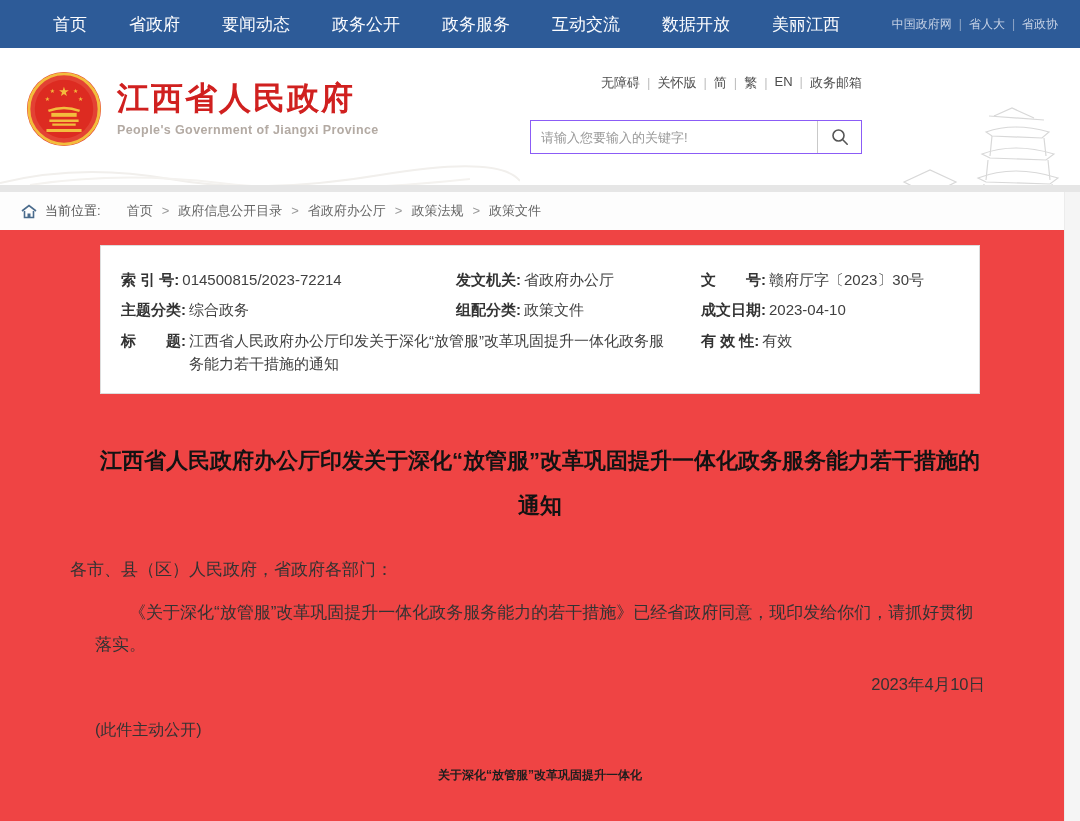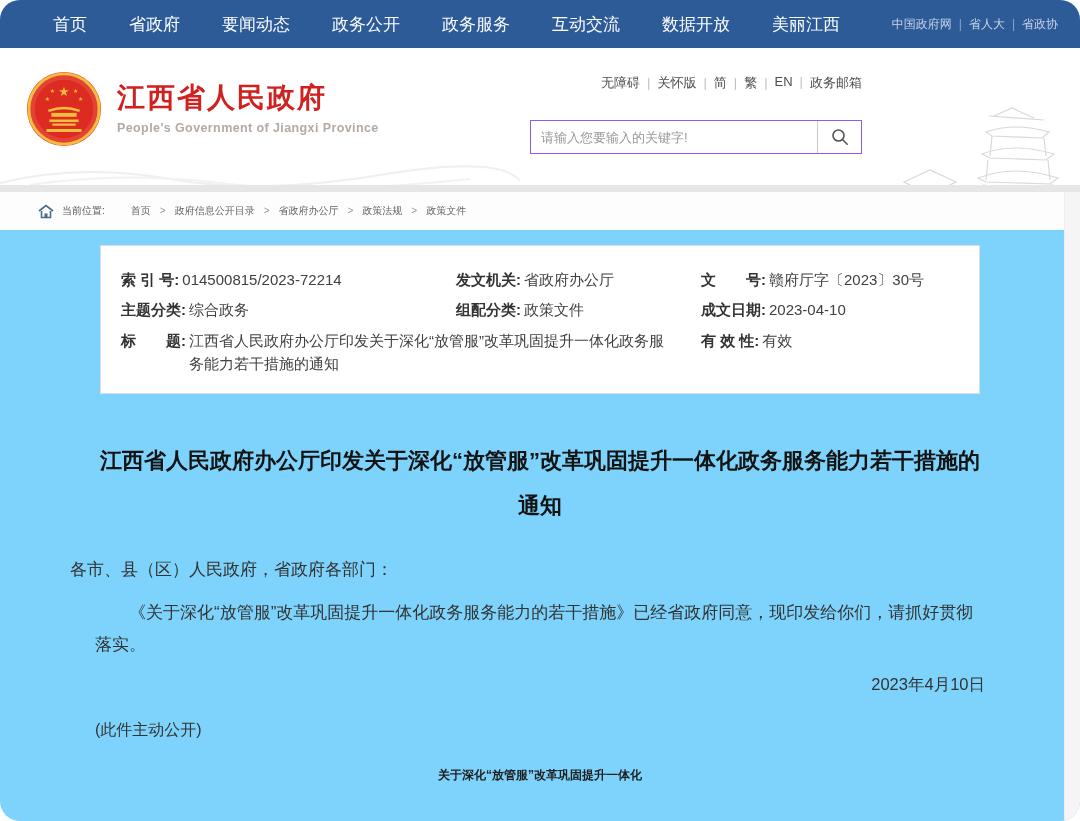--- a/index.html
+++ b/index.html
@@ -1,50 +1,50 @@
 <!DOCTYPE html>
 <html><head>
 <meta charset="utf-8">
 <style>
   html,body{margin:0;padding:0;}
   body{font-family:"Liberation Sans","DejaVu Sans",sans-serif;background:#ffffff;}
-  .page{width:1080px;height:821px;overflow:hidden;position:relative;background:#7dd3fc;border-radius:20px;}
+  .page{width:1080px;height:821px;overflow:hidden;position:relative;background:#ef4444;}
 
   
   .topnav{height:48px;background:#2d5b98;display:flex;align-items:center;padding:0 22px 0 40px;box-sizing:border-box;}
   .topnav .nav-item{color:#fbfcfe;font-size:17px;text-decoration:none;padding:0 13px;margin-right:16px;white-space:nowrap;cursor:pointer;}
   .topnav .nav-right{margin-left:auto;display:flex;align-items:flex-start;}
   .topnav .gov-link{color:#c8d3e6;font-size:12px;text-decoration:none;cursor:pointer;white-space:nowrap;}
   .topnav .gov-link::after{content:"|";color:#8fa5c6;margin:0 7px;}
   .topnav .gov-link:last-child::after{content:"";margin:0;}
 
   
   .header{height:137px;position:relative;background:#fff;overflow:hidden;}
   .logo-block{position:absolute;left:25px;top:22px;display:flex;align-items:center;cursor:pointer;}
   .emblem{width:78px;height:78px;flex:none;}
   .site-names{margin-left:14px;}
-  .site-name-cn{font-size:28px;font-weight:bold;color:#d0201f;letter-spacing:2px;line-height:1.1;}
+  .site-name-cn{font-size:32px;font-weight:bold;color:#d0201f;letter-spacing:2px;line-height:1.1;}
   .site-name-en{font-size:12.5px;font-weight:bold;color:#b3aaa3;letter-spacing:0.4px;margin-top:7px;}
   .header-right{position:absolute;right:218px;top:26px;width:332px;}
   .quicklinks{display:flex;justify-content:flex-end;font-size:13px;color:#4c4c4c;}
   .quicklinks .ql{cursor:pointer;white-space:nowrap;}
   .quicklinks .ql::after{content:"|";color:#c0c0c0;margin:0 7px;}
   .quicklinks .ql:last-child::after{content:"";margin:0;}
   .search-box{margin-top:28px;height:34px;border:1px solid #8b5cf6;background:#fff;display:flex;box-sizing:border-box;}
   .search-input{flex:1;border:none;outline:none;padding:0 10px;font-size:13px;color:#333;background:transparent;}
   .search-input::placeholder{color:#9a9a9a;}
   .search-btn{width:44px;border:none;border-left:1px solid #c9c9c9;background:#fff;display:flex;align-items:center;justify-content:center;cursor:pointer;}
   .pavilion{position:absolute;right:0;top:50px;width:186px;height:138px;}
   .cloud-deco{position:absolute;left:0;bottom:0;width:520px;height:40px;}
 
   
   .divider{height:7px;background:#e6e6e6;}
 
   
-  .breadcrumb{height:38px;display:flex;align-items:center;padding-left:38px;background:#fdfdfd;font-size:10px;}
+  .breadcrumb{height:38px;display:flex;align-items:center;padding-left:21px;background:#fdfdfd;font-size:13px;}
   .bc-label{color:#555;margin-left:8px;}
   .bc-items{margin-left:26px;display:flex;align-items:center;}
   .bc-item{color:#666;cursor:pointer;white-space:nowrap;}
   .bc-item::after{content:">";color:#999;margin:0 9px;}
   .bc-item:last-child::after{content:"";margin:0;}
 
   
   .right-strip{position:absolute;top:192px;right:0;width:15px;height:629px;background:#f5f5f5;border-left:1px solid #ececec;}
 
   

